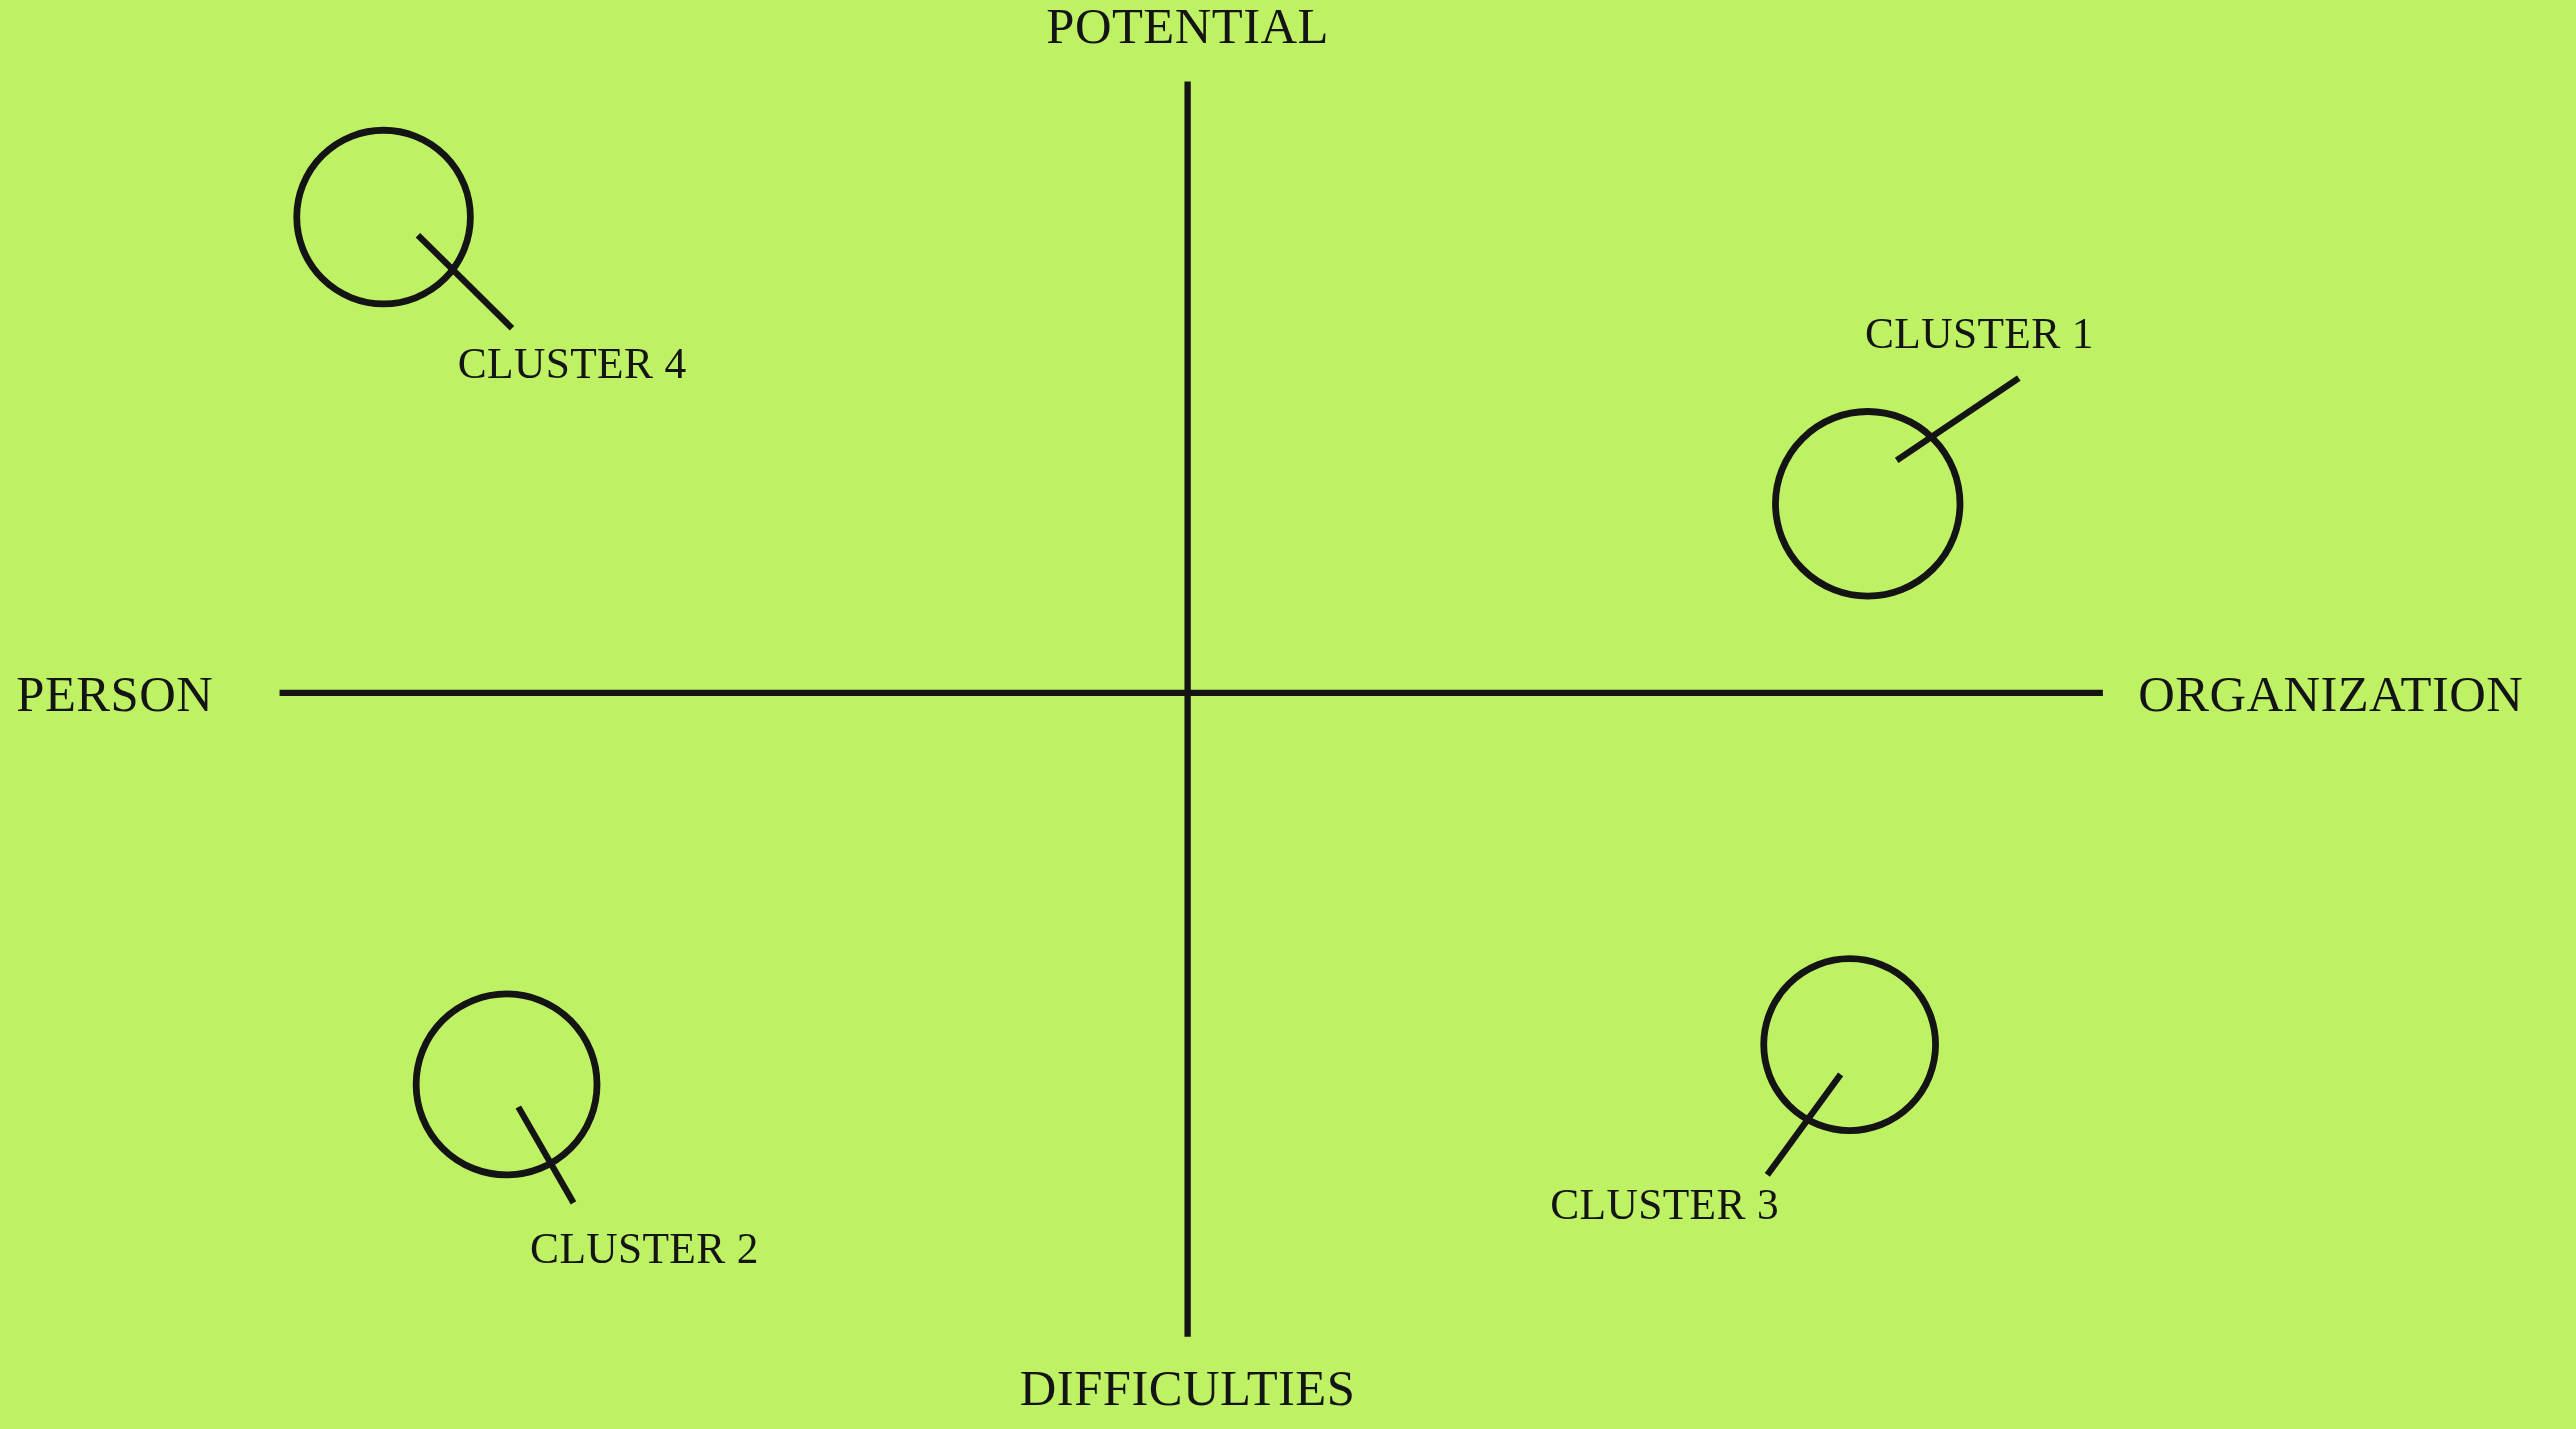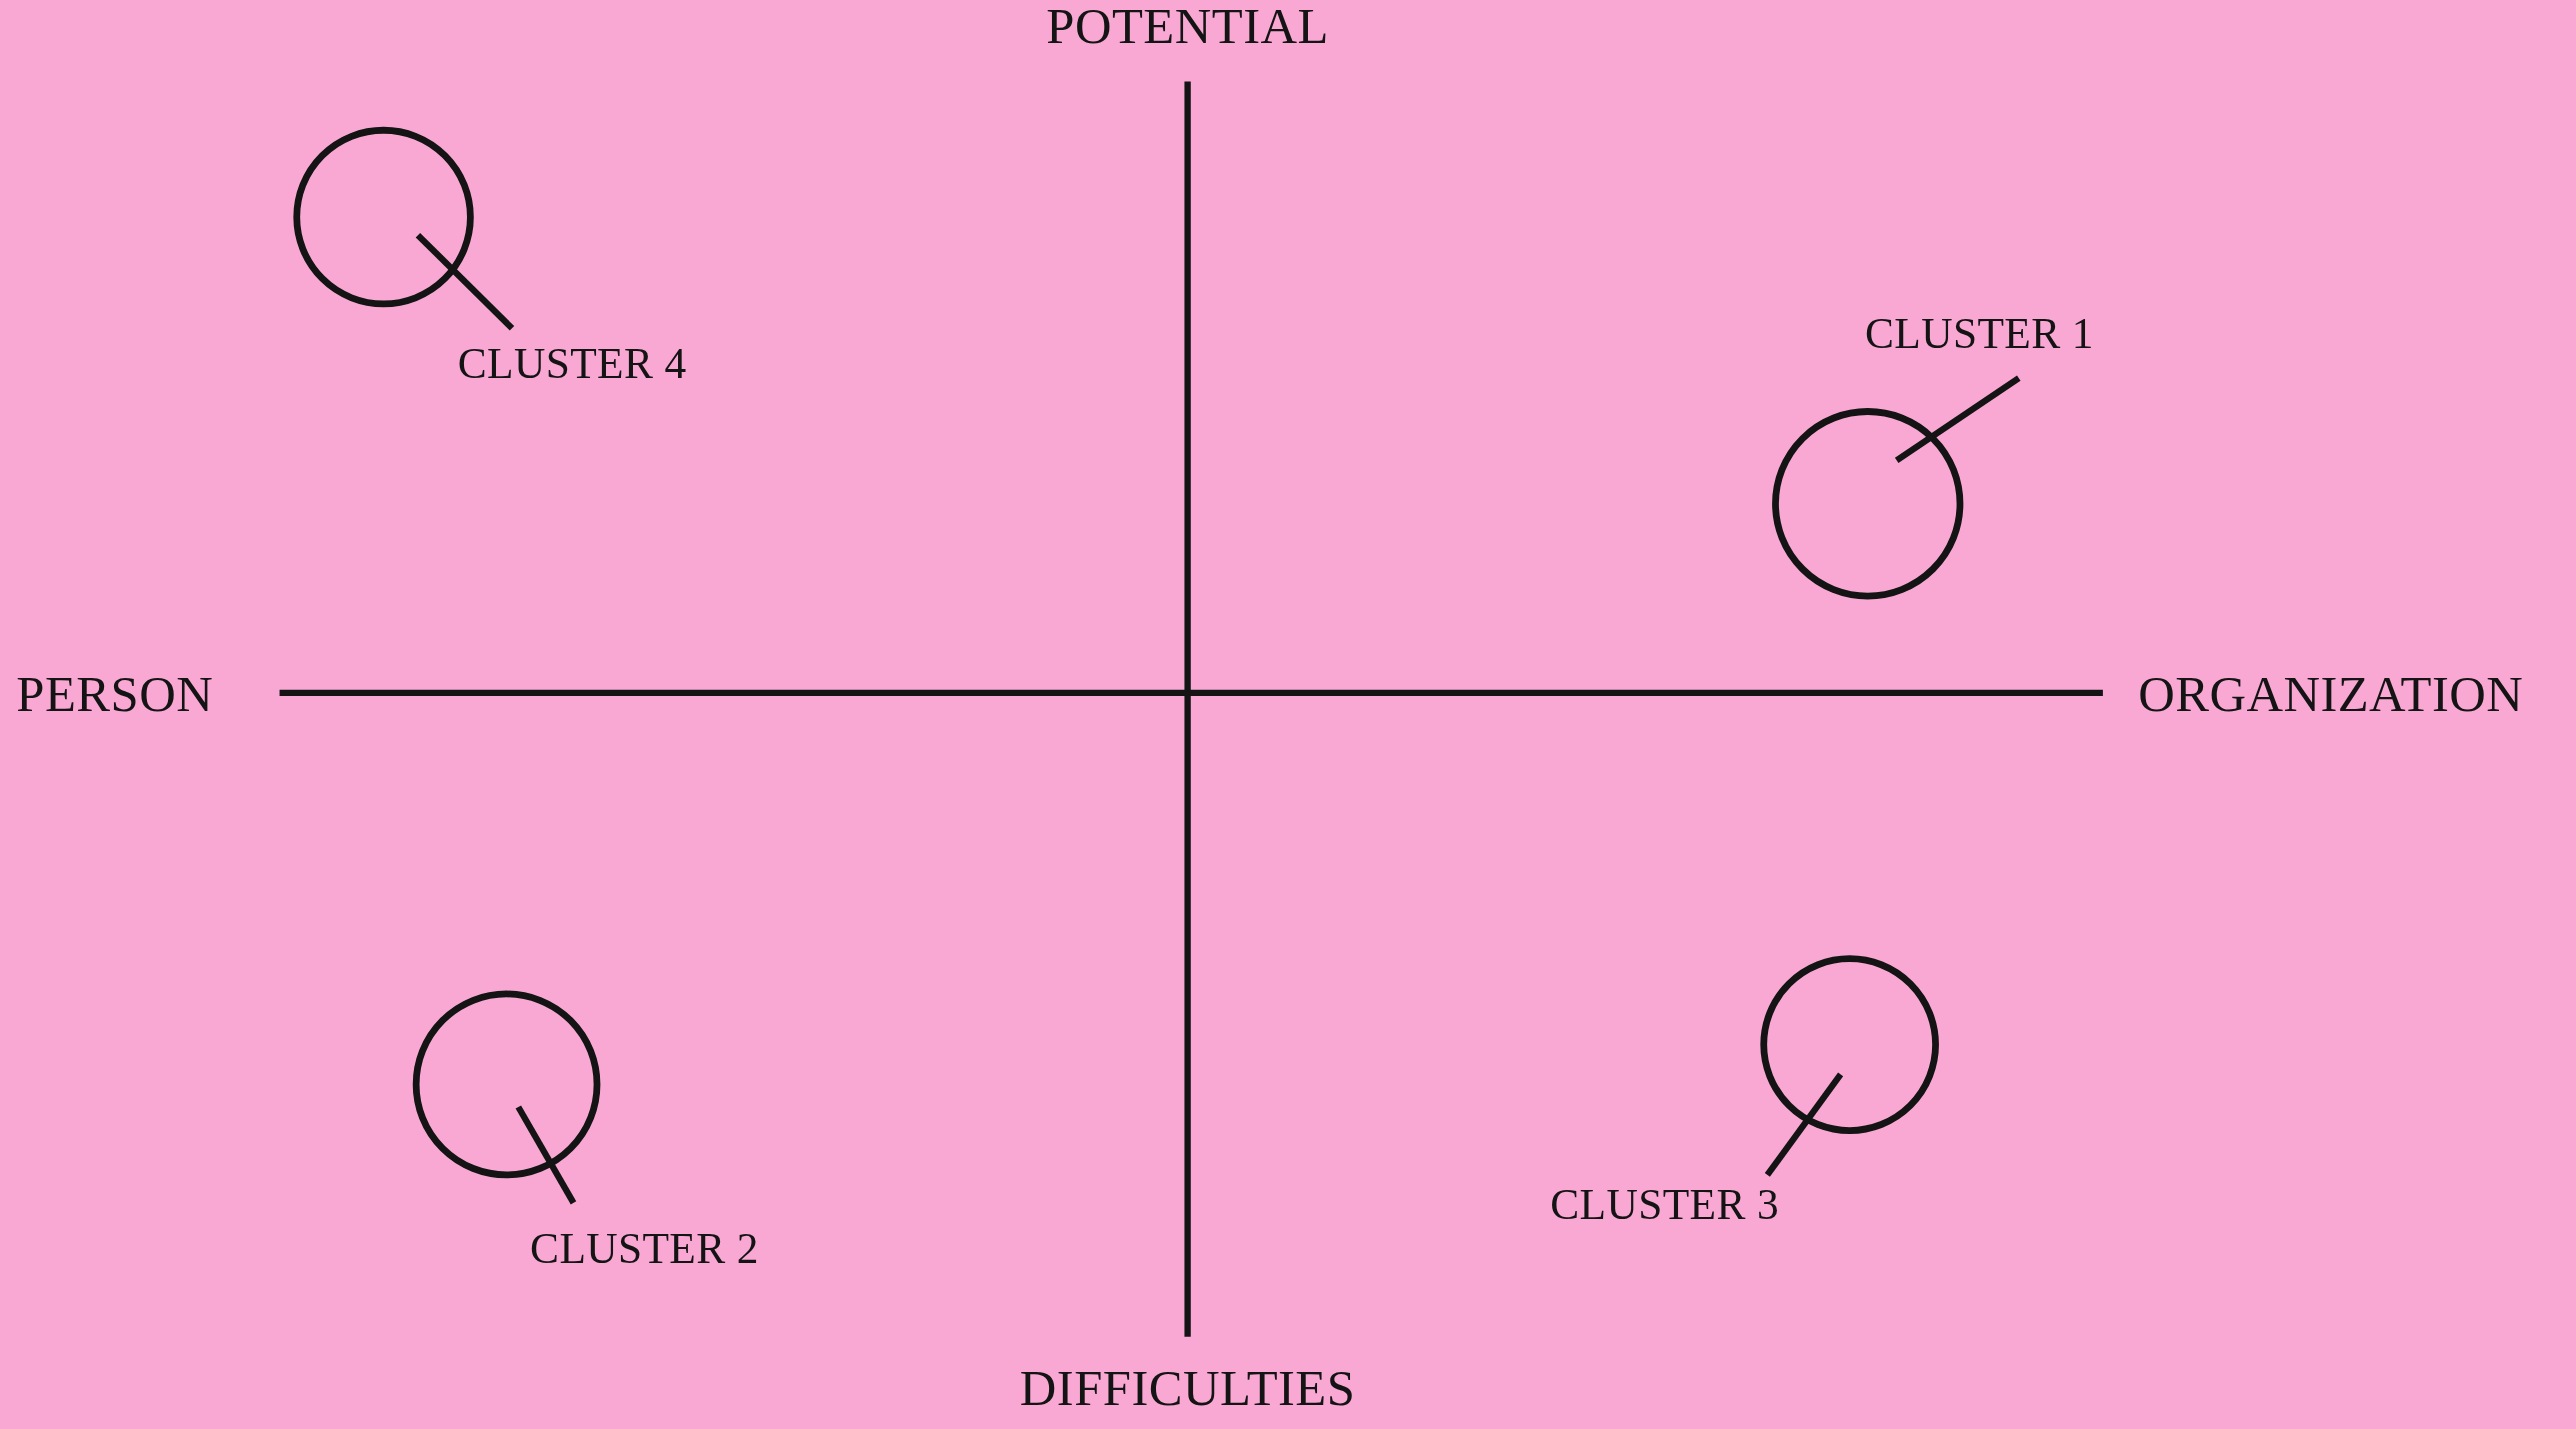--- a/index.html
+++ b/index.html
@@ -5,21 +5,21 @@
 <style>
   html, body {
     margin: 0;
     padding: 0;
     background: #ffffff;
   }
   #stage {
     position: relative;
     width: 2576px;
     height: 1429px;
-    background: #f9a8d4;
+    background: #bef264;
     overflow: hidden;
     font-family: "Liberation Serif", "DejaVu Serif", serif;
   }
   #diagram {
     position: absolute;
     left: 0;
     top: 0;
     width: 2576px;
     height: 1429px;
     display: block;

